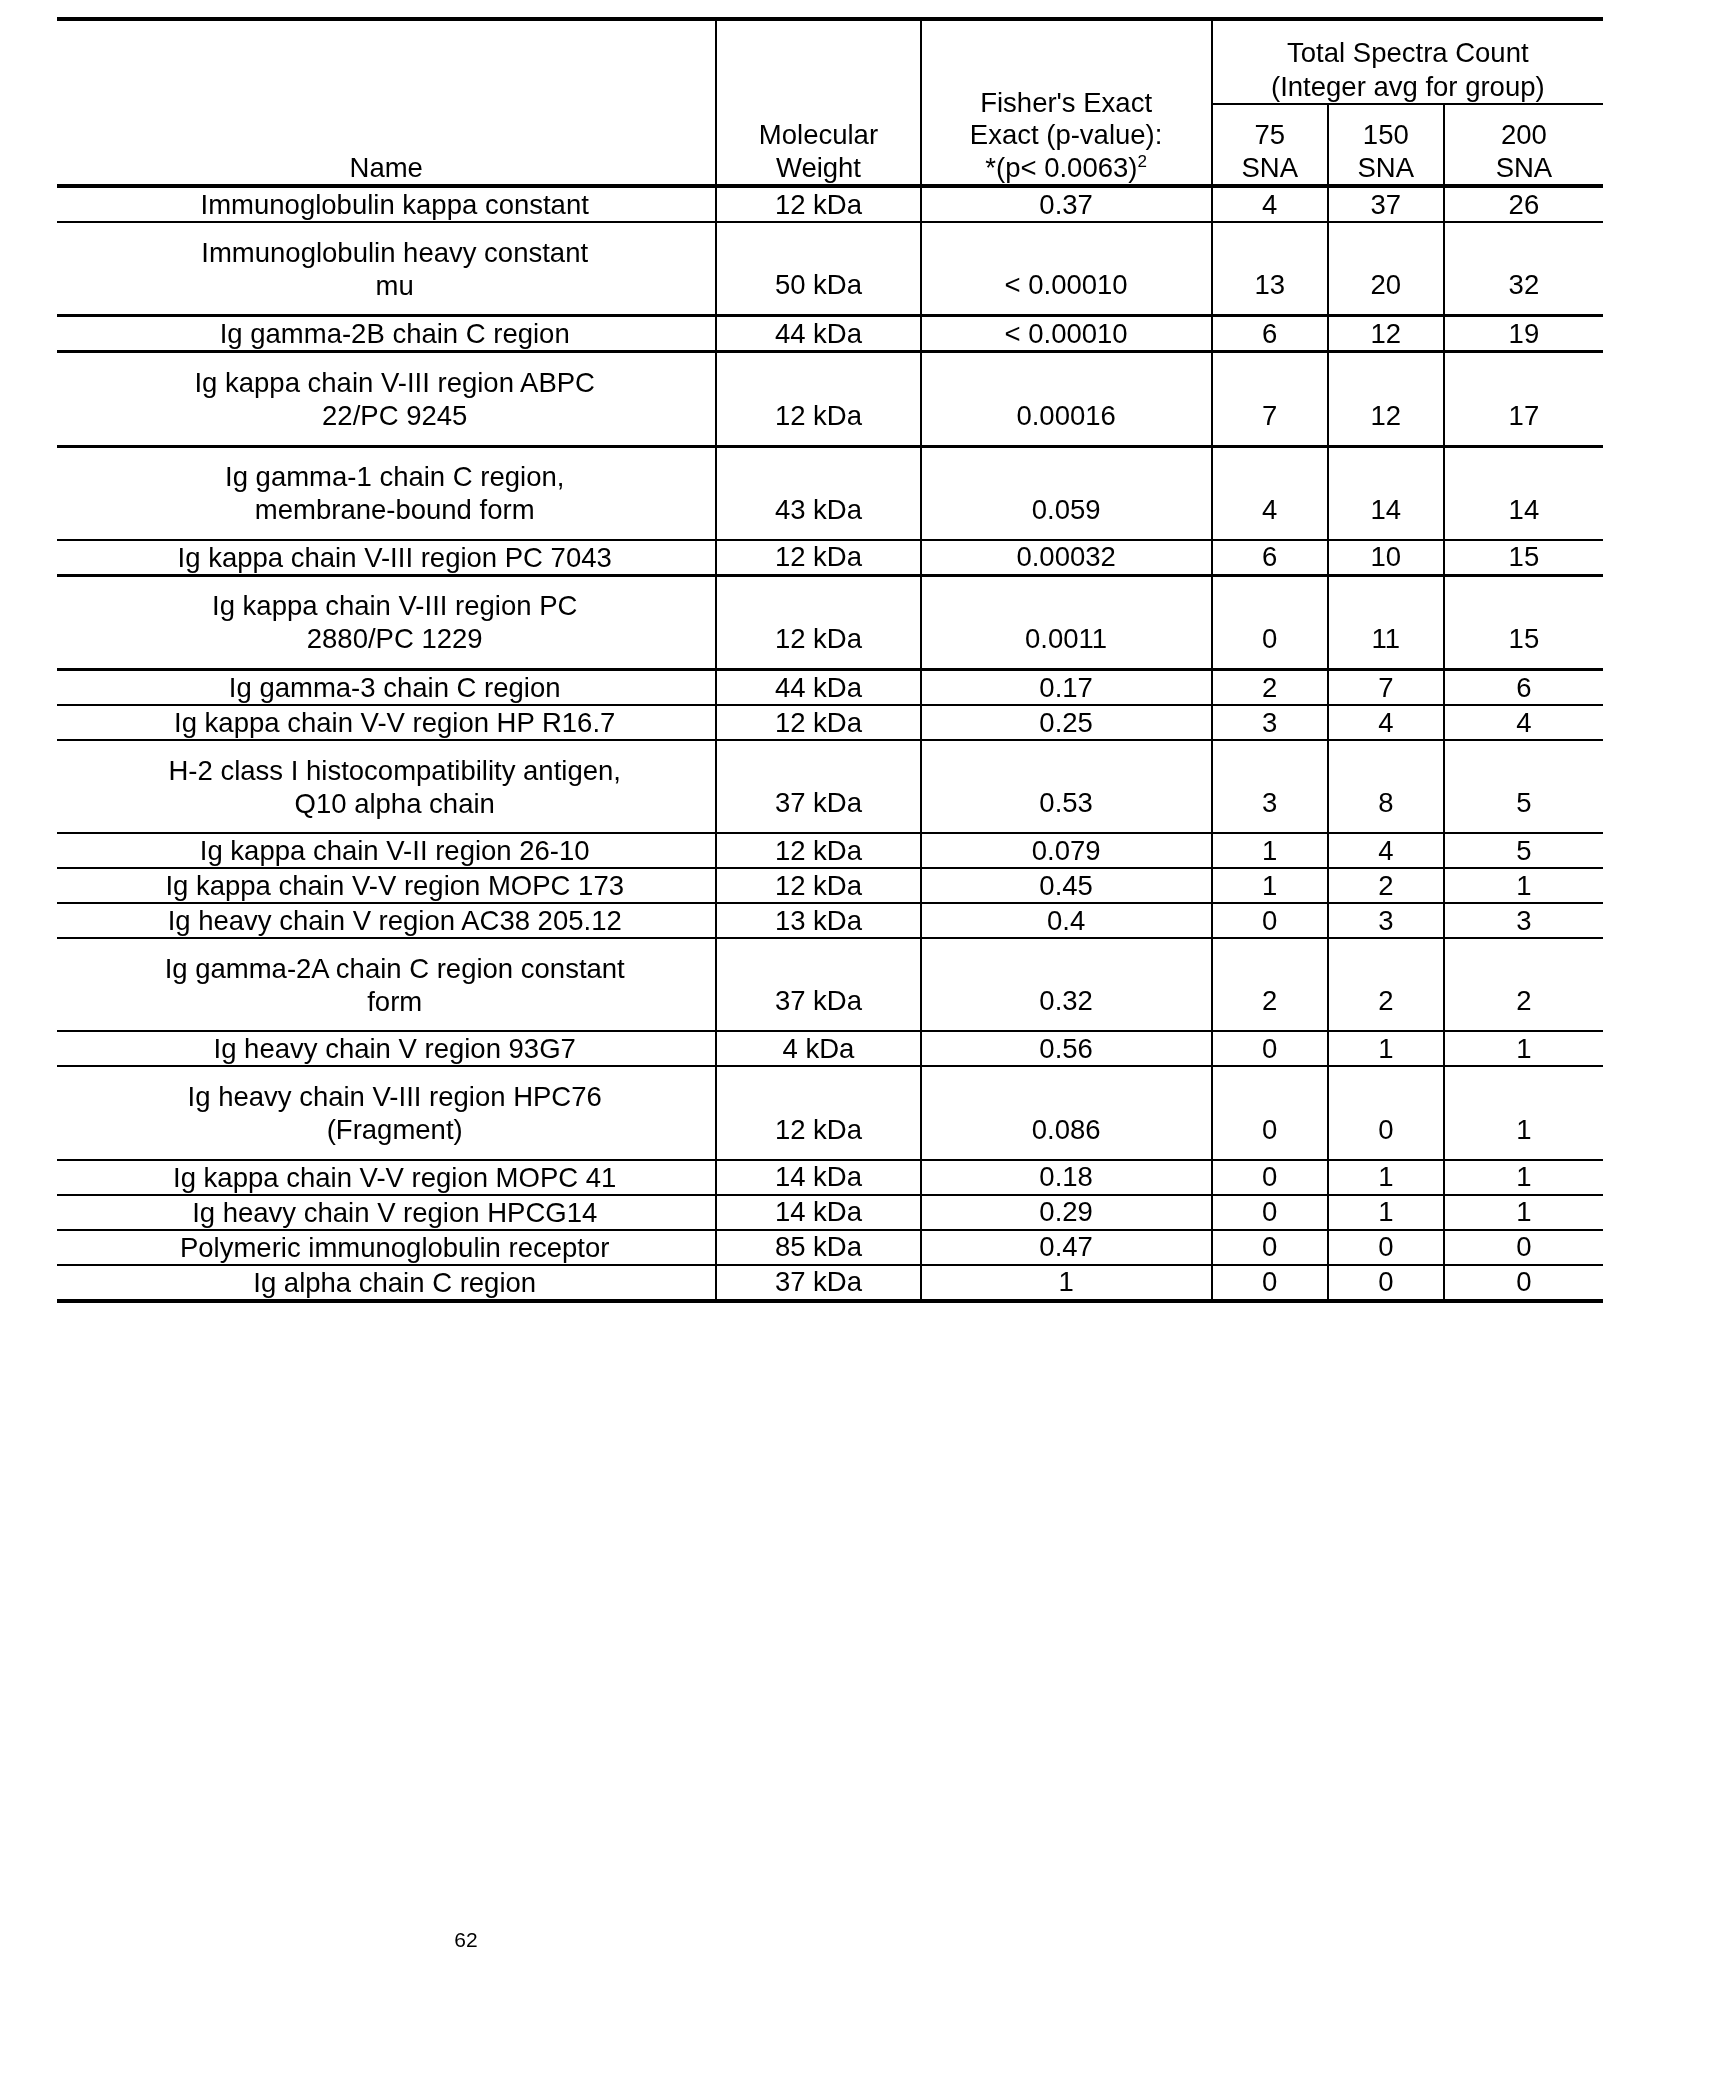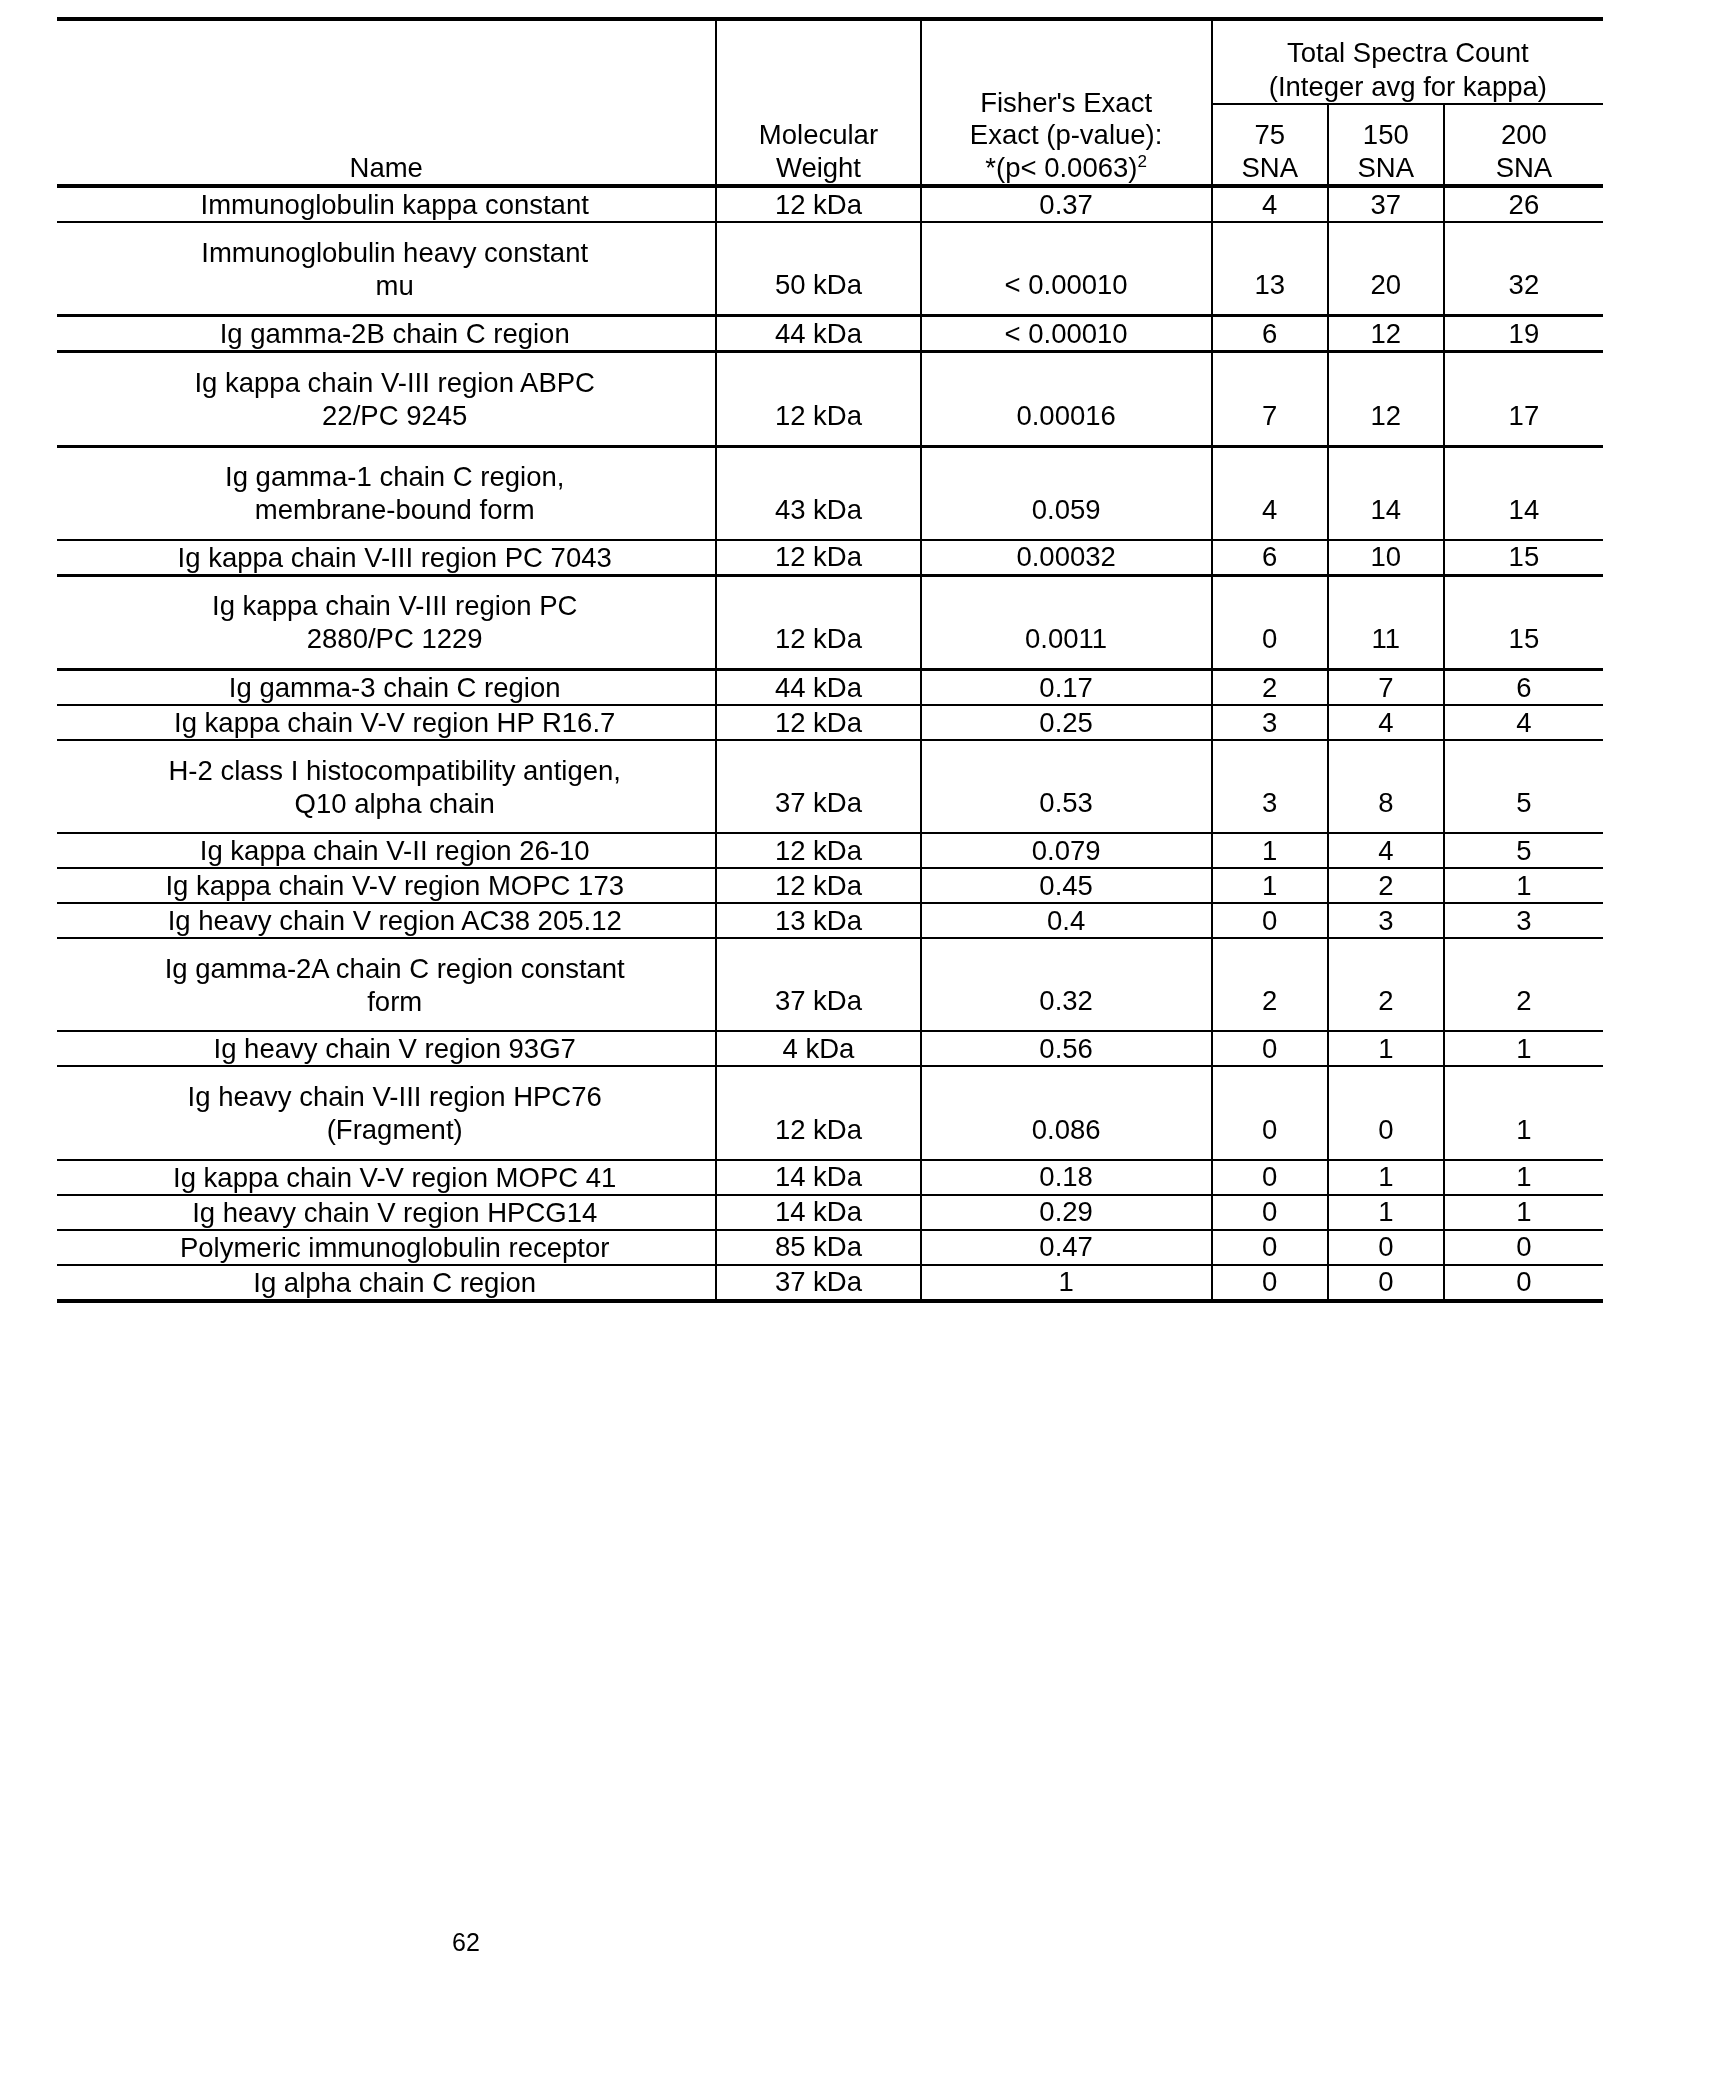--- a/index.html
+++ b/index.html
@@ -104,21 +104,21 @@
 
   
   tbody tr.tall td { padding-top: 12.6px; padding-bottom: 12.6px; }
 
   .page-number {
     position: absolute;
     left: 57px;
     top: 1928px;
     width: 818px;
     text-align: center;
-    font-size: 25px;
+    font-size: 21px;
     font-family: "Liberation Sans", sans-serif;
   }
 </style>
 </head>
 <body>
 
 <div class="page">
 
   <table class="spectra">
     <colgroup>
@@ -137,21 +137,21 @@
           <span>Molecular</span><br>
           <span>Weight</span>
         </th>
         <th rowspan="2" class="h-p vl">
           <span>Fisher's Exact</span><br>
           <span>Exact (p-value):</span><br>
           <span><span>*(p&lt; 0.0063)</span><sup class="footmark">2</sup></span>
         </th>
         <th colspan="3" class="h-group vl rule-thin">
           <span>Total Spectra Count</span><br>
-          <span>(Integer avg for kappa)</span>
+          <span>(Integer avg for group)</span>
         </th>
       </tr>
       <tr>
         <th class="h-sub vl">
           <span>75</span><br>
           <span>SNA</span>
         </th>
         <th class="h-sub vl">
           <span>150</span><br>
           <span>SNA</span>

